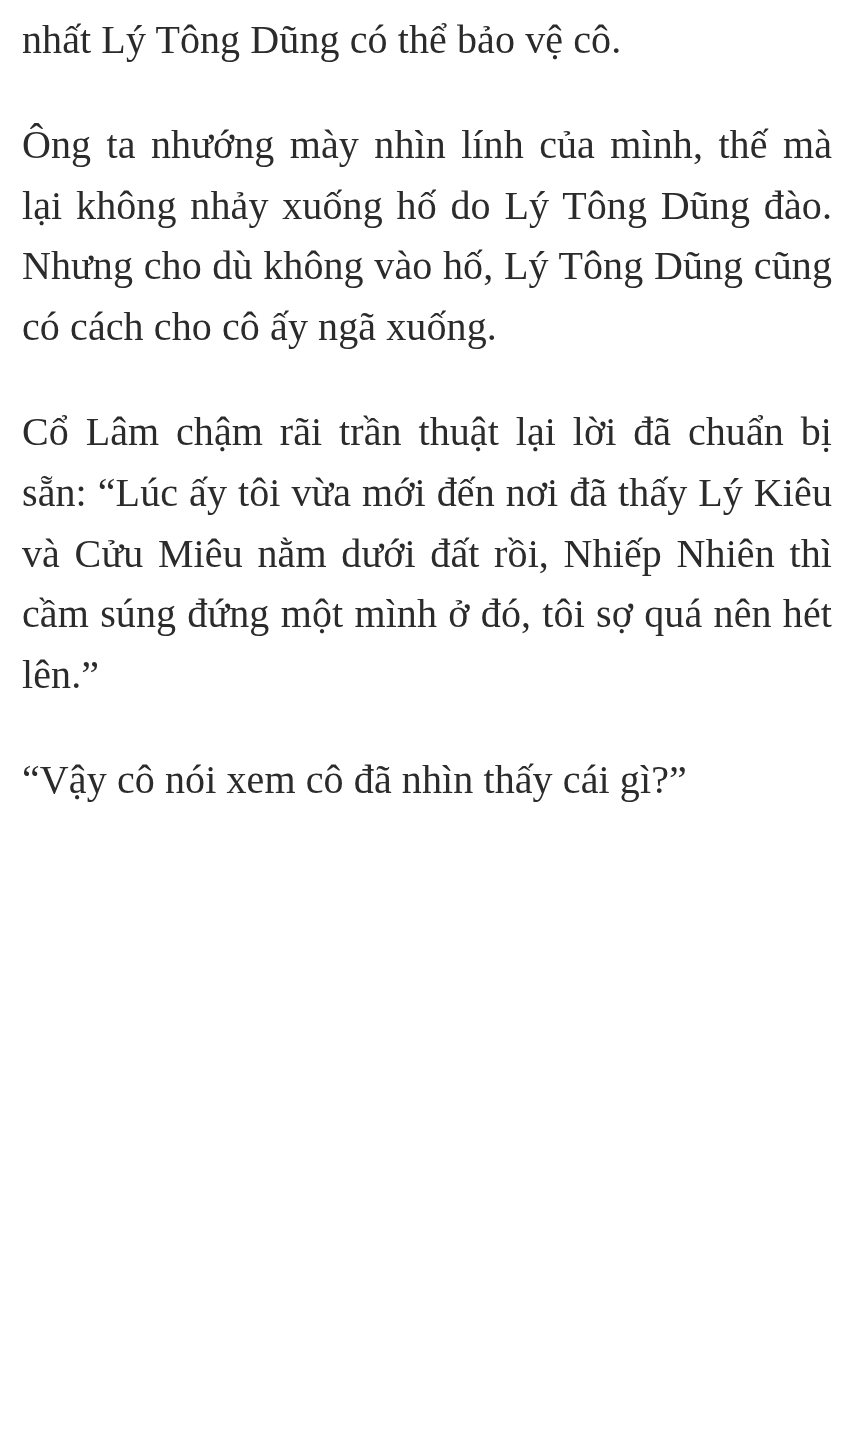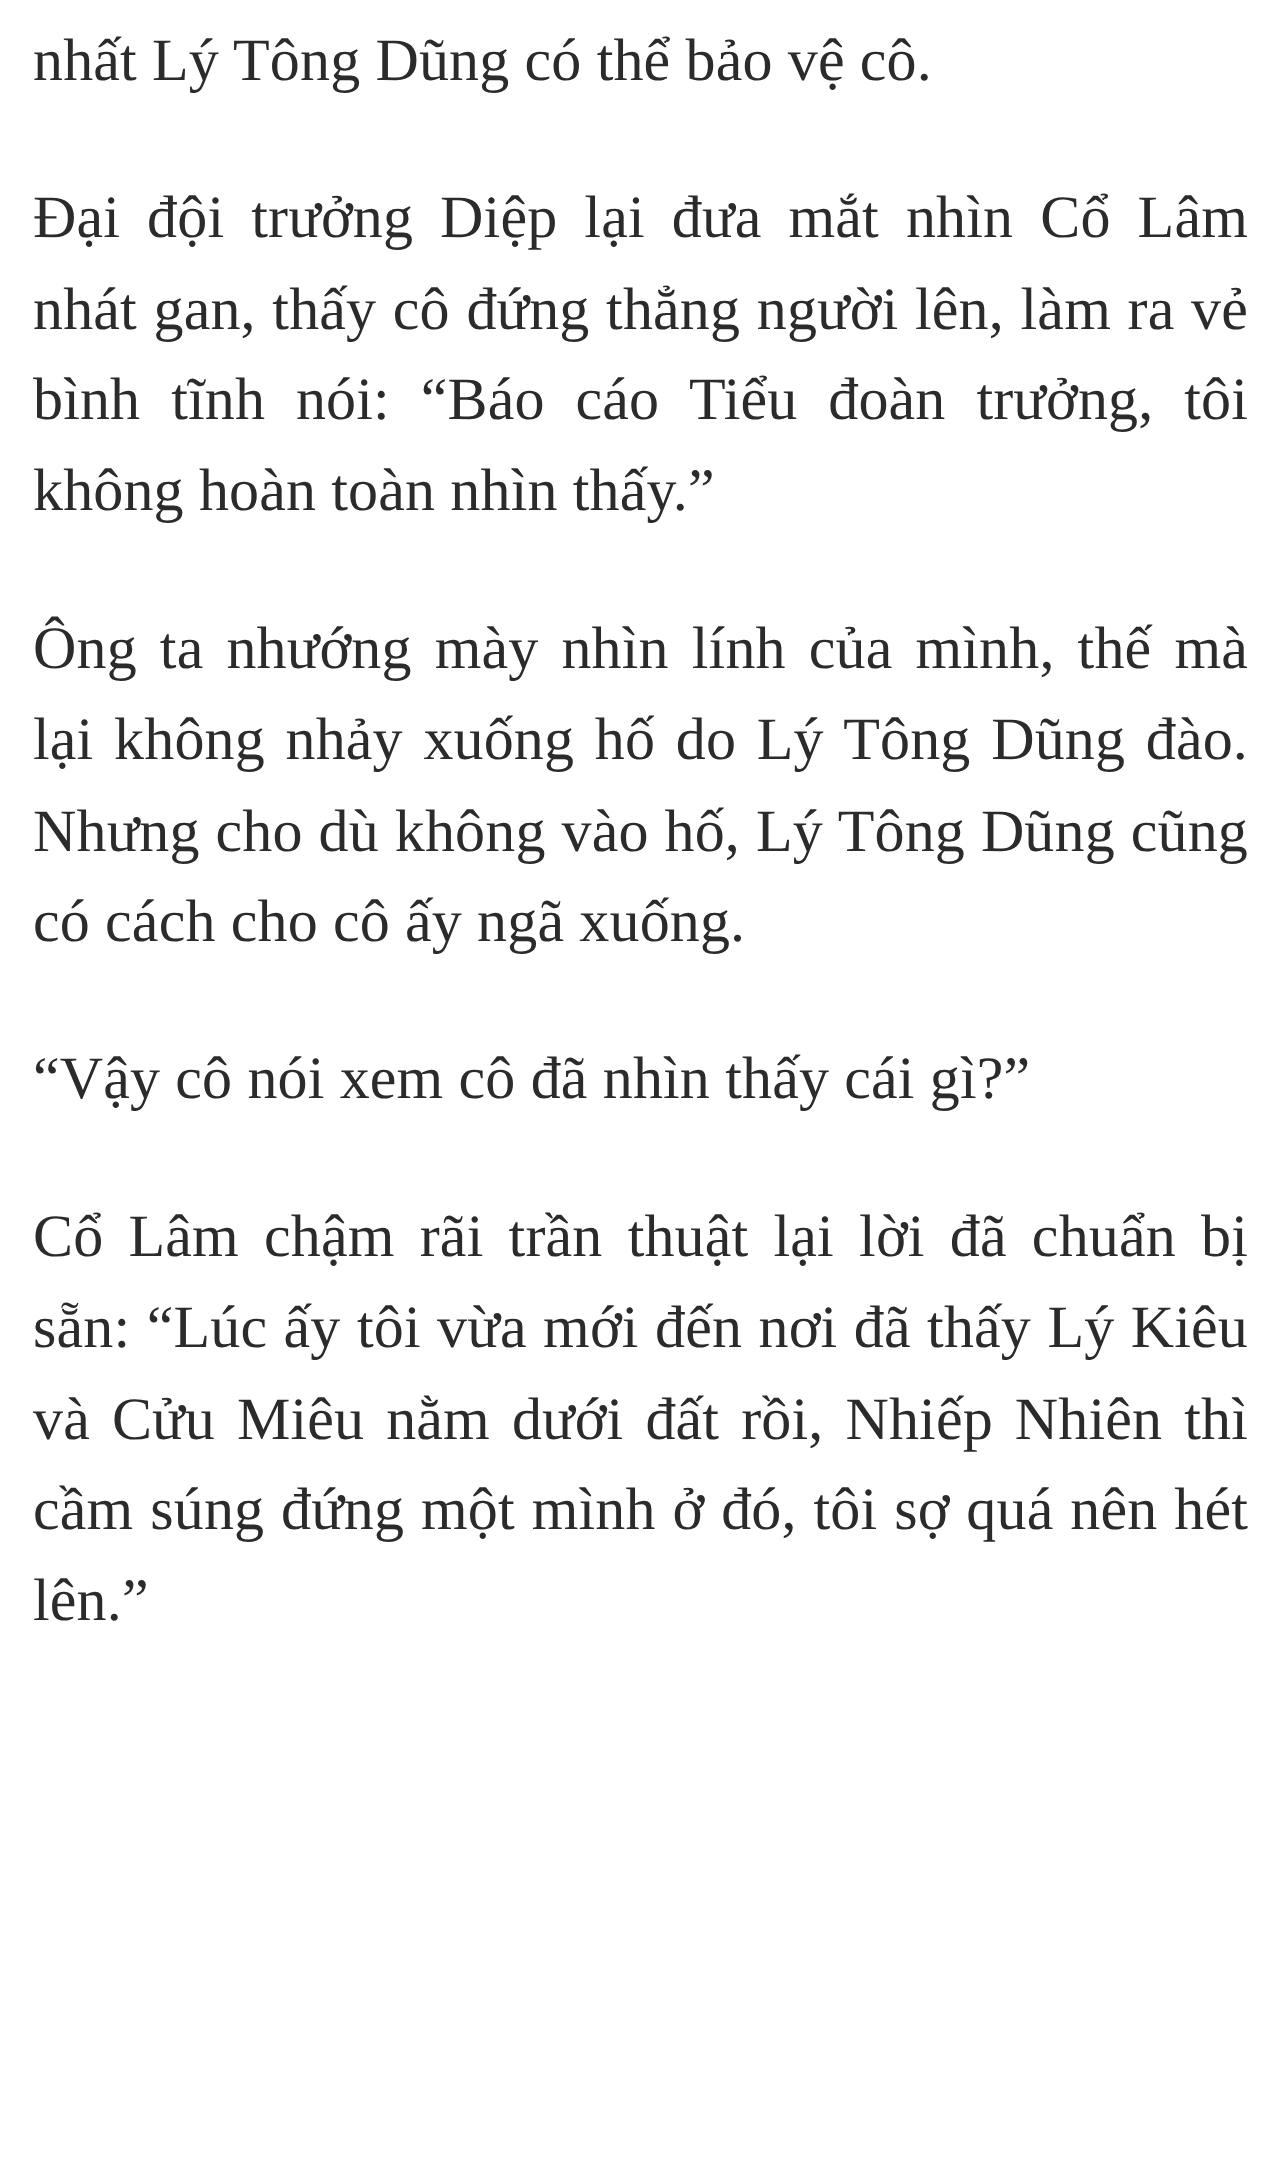--- a/index.html
+++ b/index.html
@@ -33,17 +33,16 @@
   
   .para.continuation {
     margin-top: 0;
   }
 </style>
 </head>
 <body>
 
 <div class="reader">
   <p class="para continuation">nhất Lý Tông Dũng có thể bảo vệ cô.</p>
-  <p class="para">Đại đội trưởng Diệp lại đưa mắt nhìn Cổ Lâm nhát gan, thấy cô đứng thẳng người lên, làm ra vẻ bình tĩnh nói: “Báo cáo Tiểu đoàn trưởng, tôi không hoàn toàn nhìn thấy.”</p>
   <p class="para">Ông ta nhướng mày nhìn lính của mình, thế mà lại không nhảy xuống hố do Lý Tông Dũng đào. Nhưng cho dù không vào hố, Lý Tông Dũng cũng có cách cho cô ấy ngã xuống.</p>
+  <p class="para">Cổ Lâm chậm rãi trần thuật lại lời đã chuẩn bị sẵn: “Lúc ấy tôi vừa mới đến nơi đã thấy Lý Kiêu và Cửu Miêu nằm dưới đất rồi, Nhiếp Nhiên thì cầm súng đứng một mình ở đó, tôi sợ quá nên hét lên.”</p>
   <p class="para">“Vậy cô nói xem cô đã nhìn thấy cái gì?”</p>
-  <p class="para">Cổ Lâm chậm rãi trần thuật lại lời đã chuẩn bị sẵn: “Lúc ấy tôi vừa mới đến nơi đã thấy Lý Kiêu và Cửu Miêu nằm dưới đất rồi, Nhiếp Nhiên thì cầm súng đứng một mình ở đó, tôi sợ quá nên hét lên.”</p>
 </div>
 
 </body></html>

